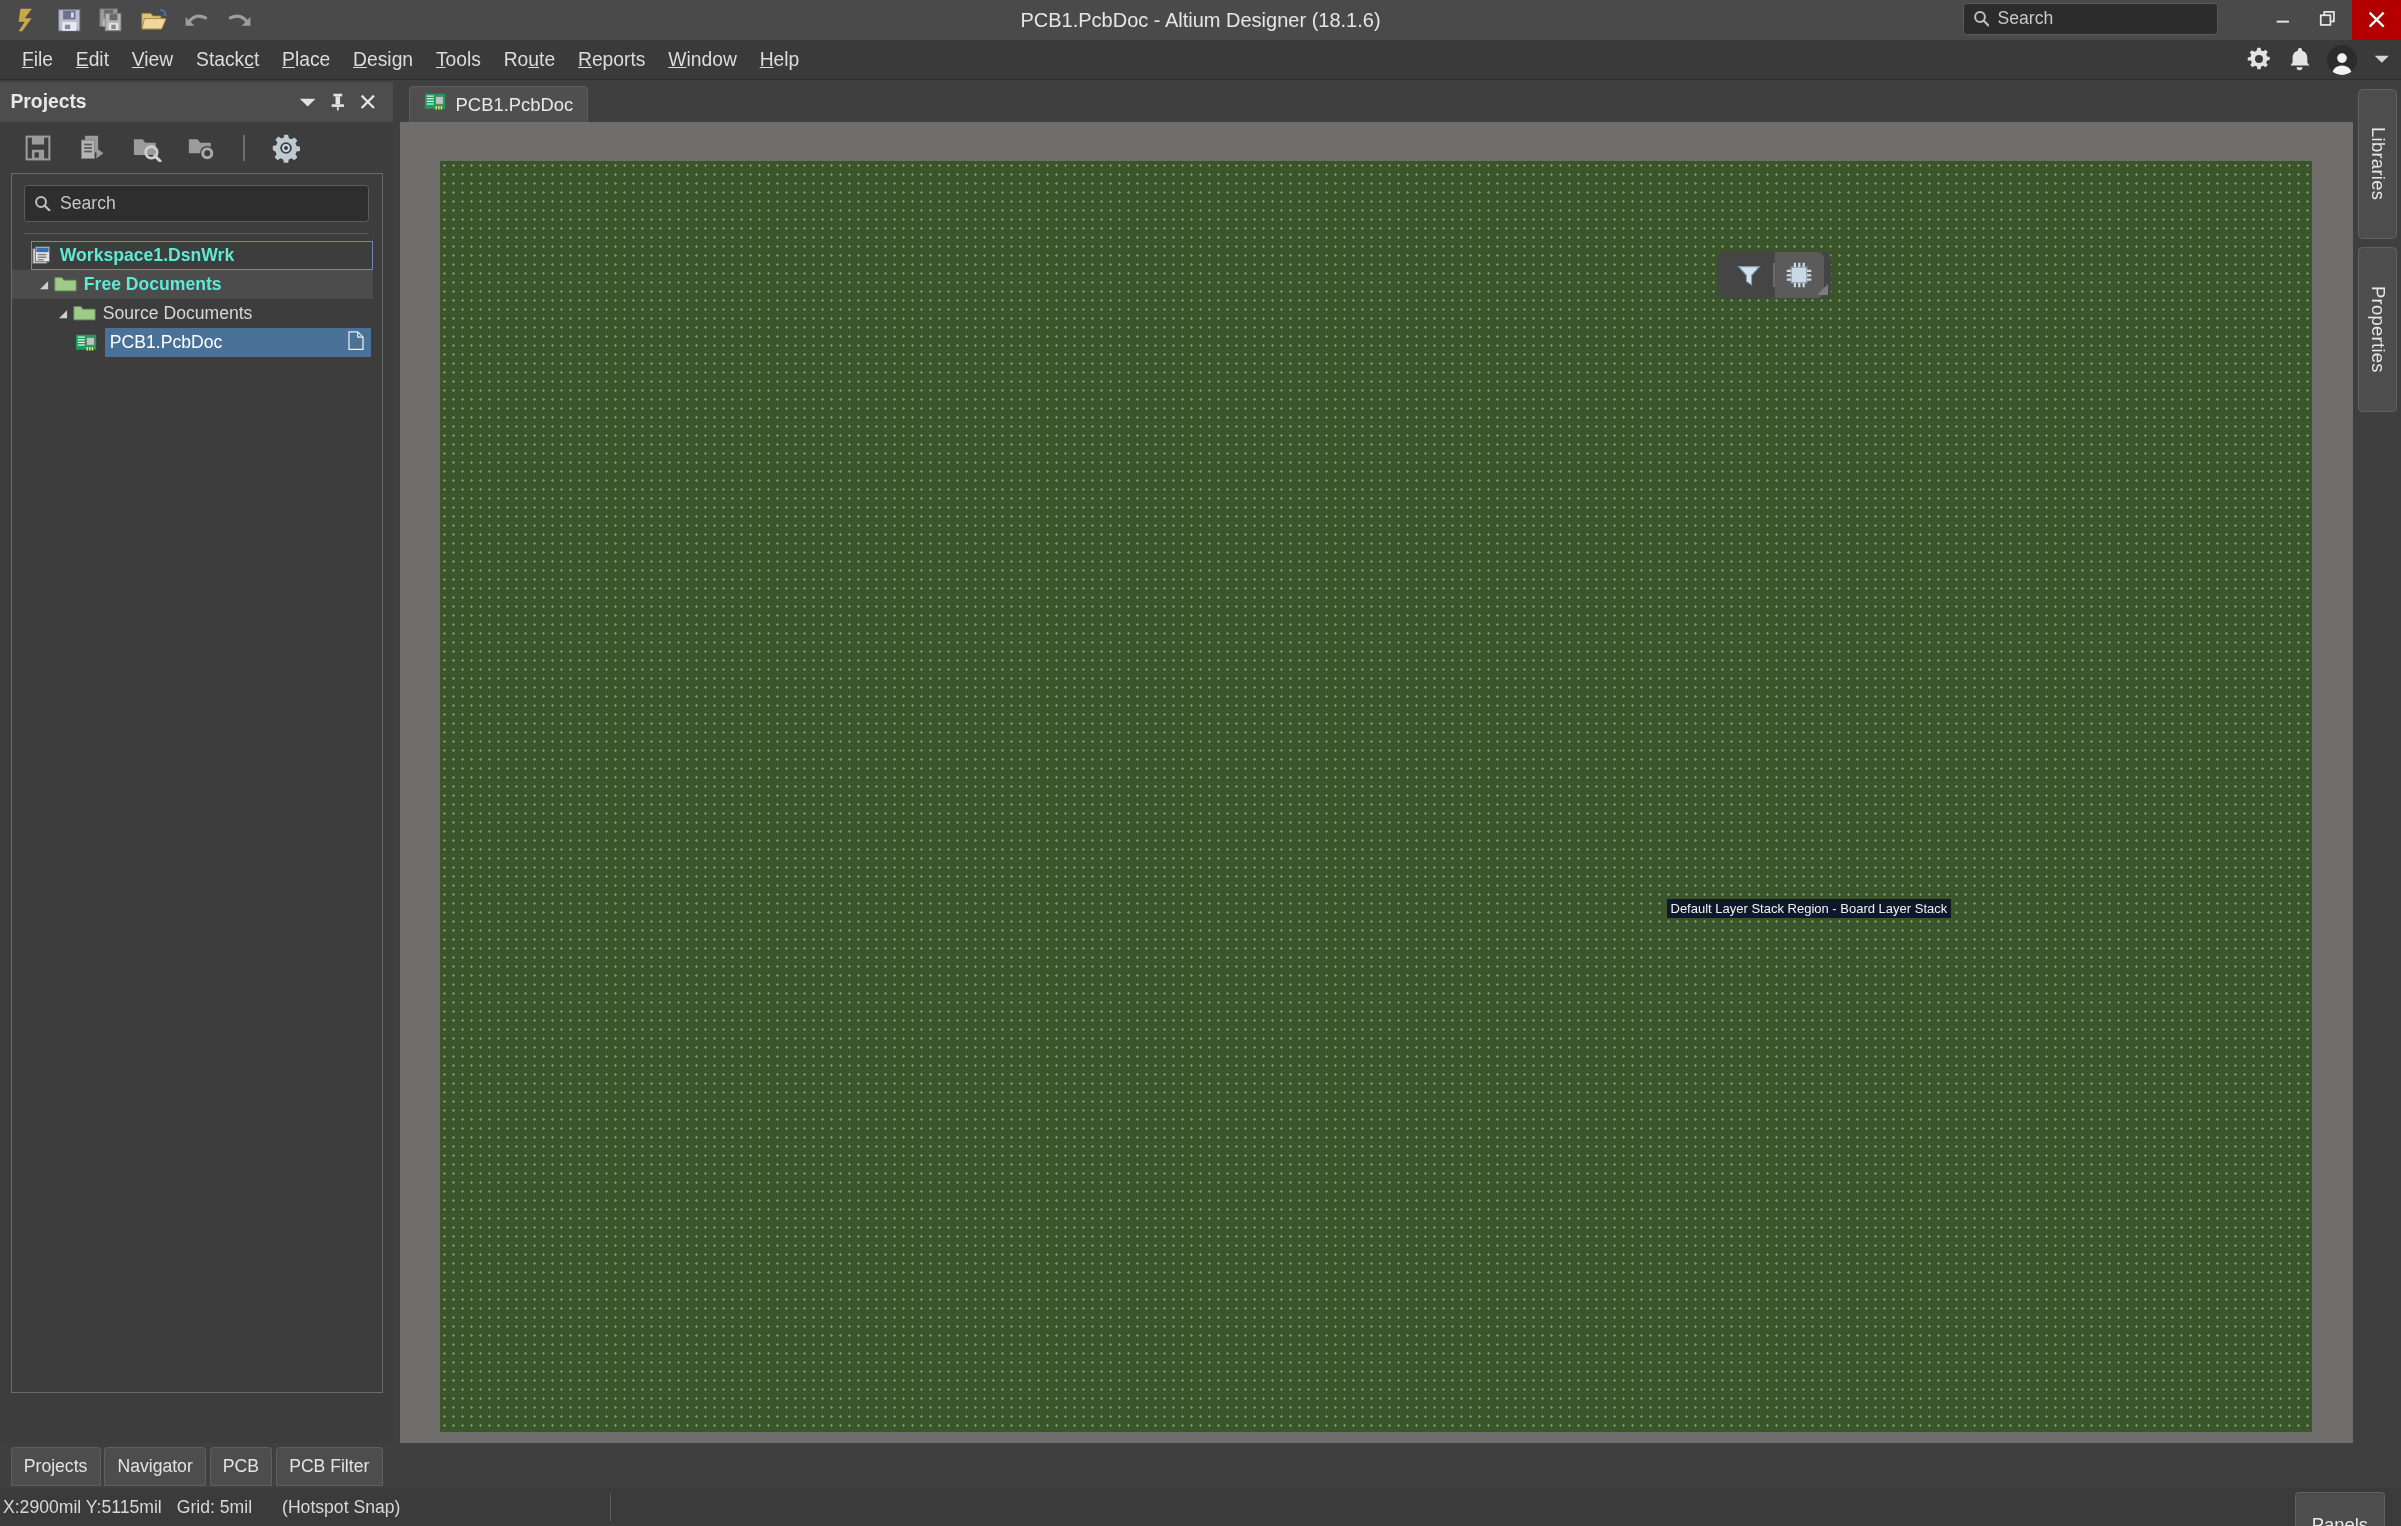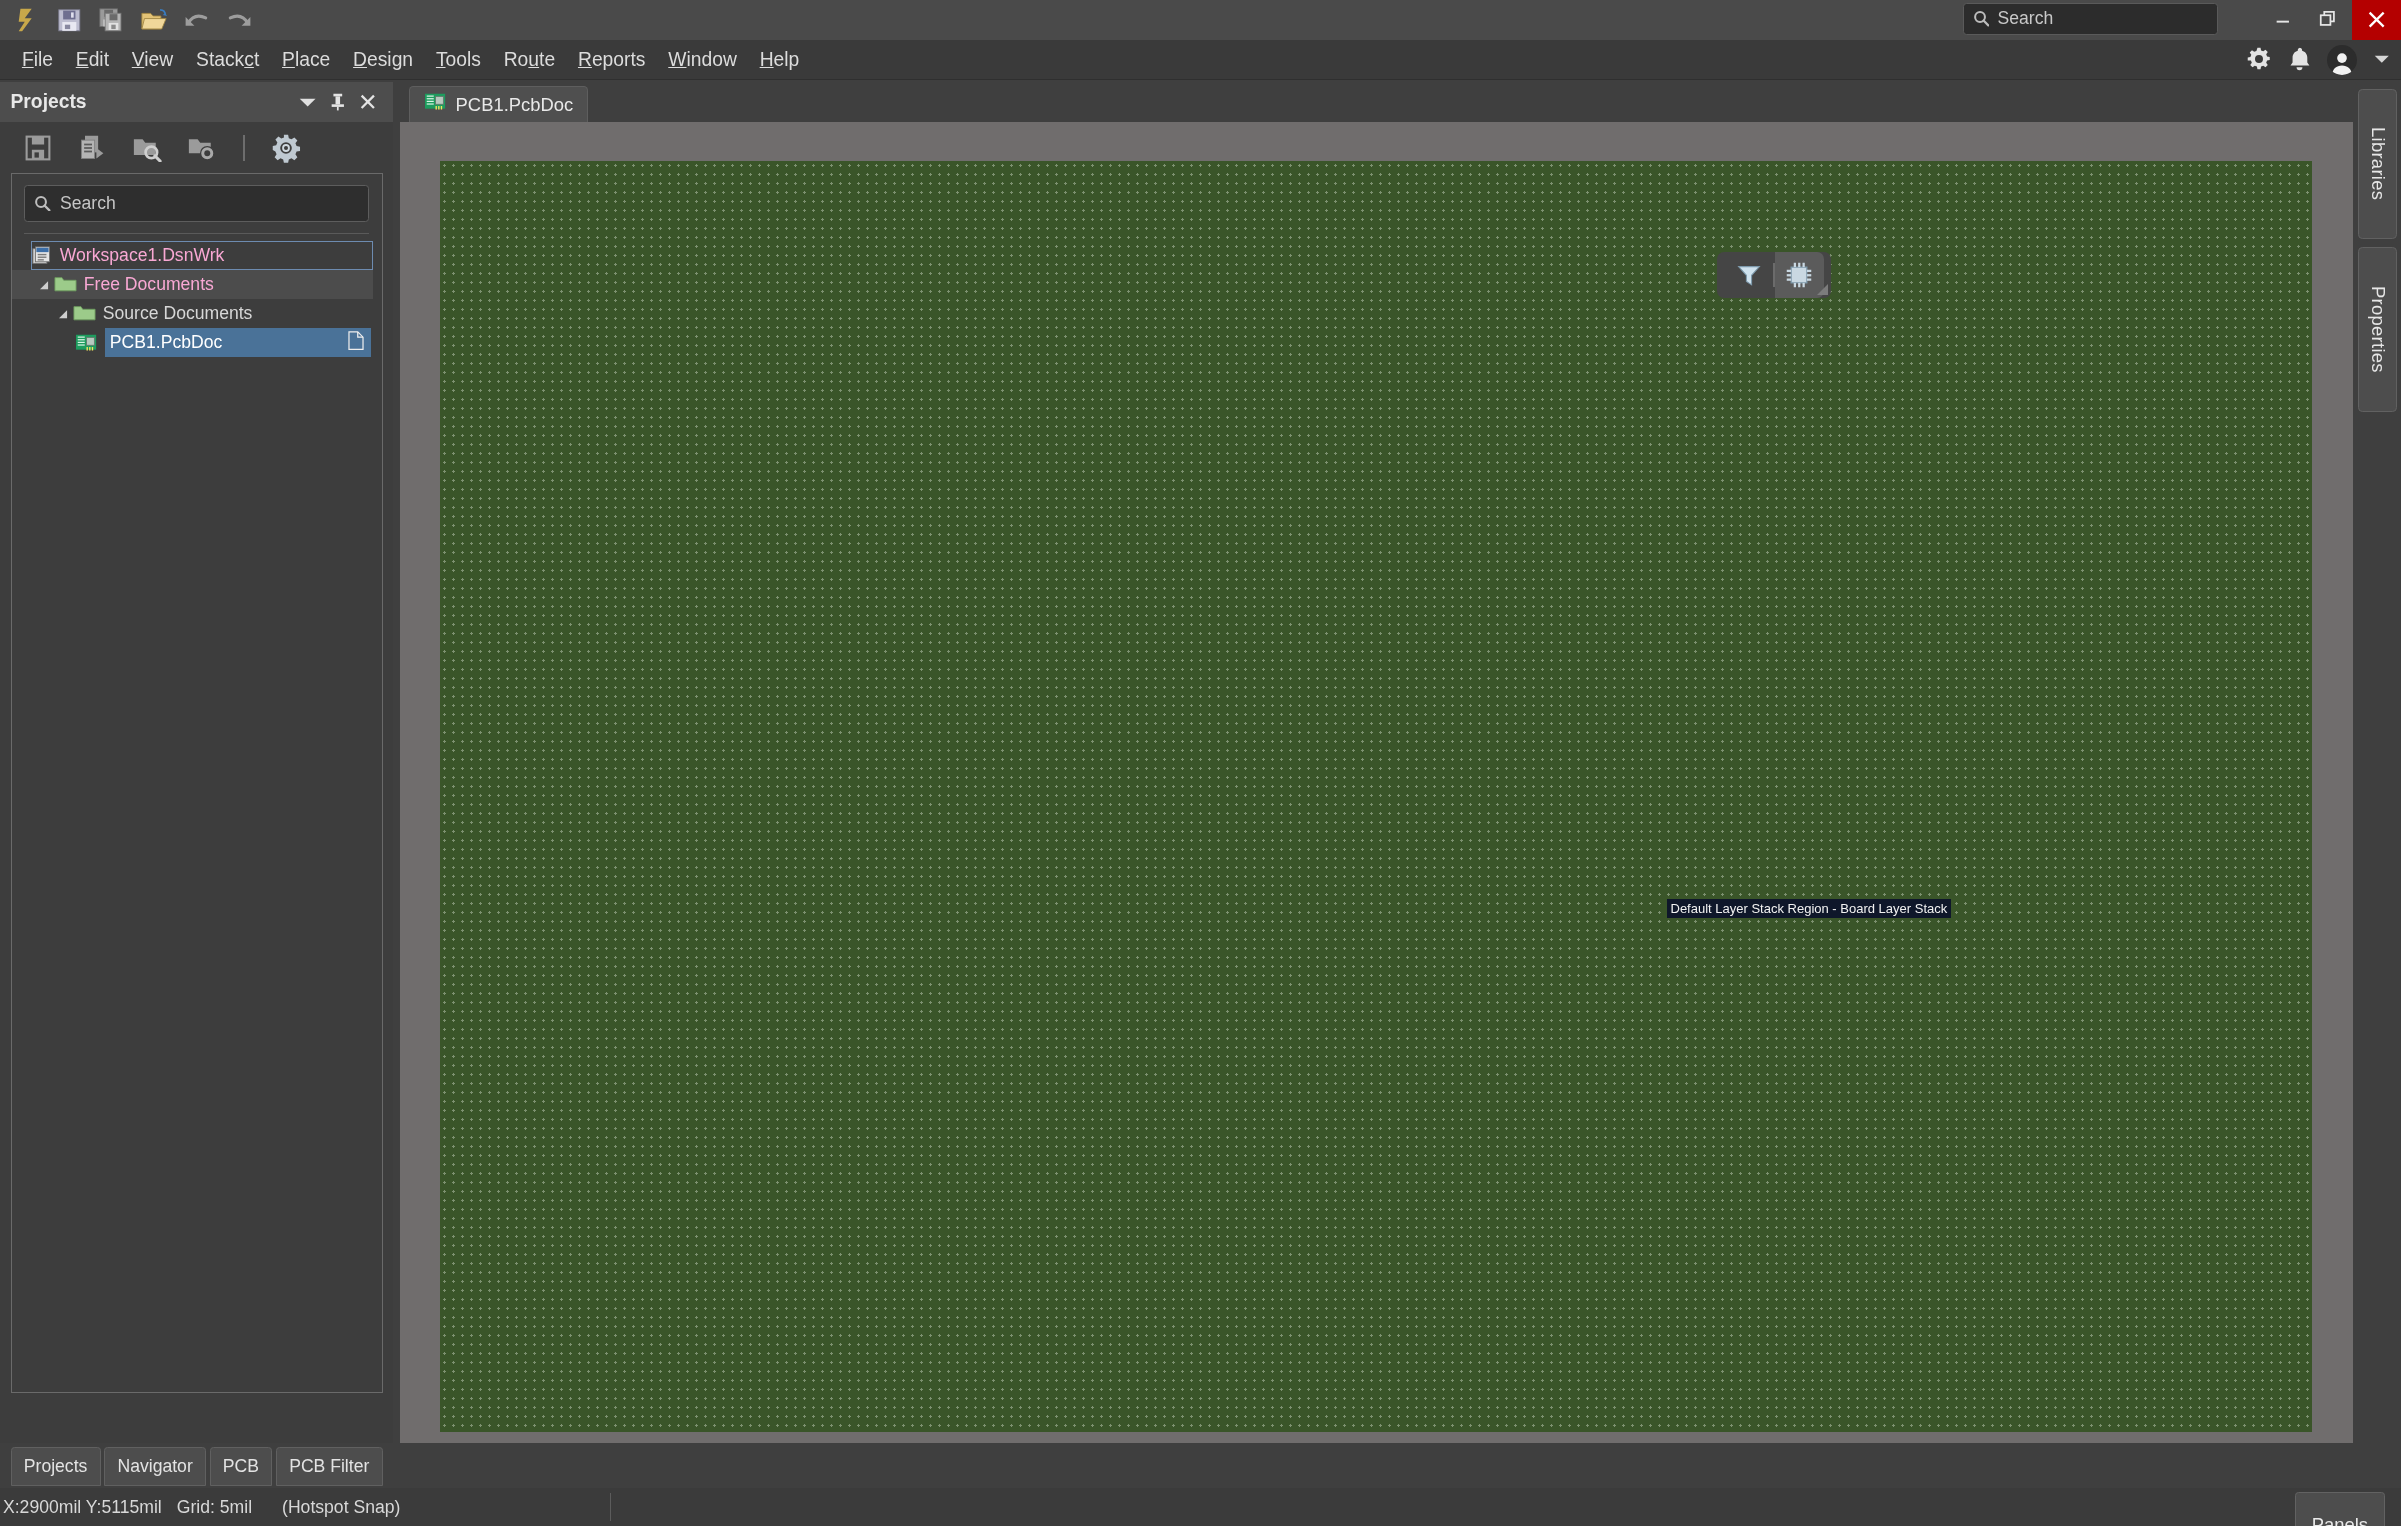--- a/index.html
+++ b/index.html
@@ -229,21 +229,21 @@
   }
   .row-pcb .hl {
     background: #4a7298;
     display: flex;
     align-items: center;
     height: 29px;
     flex: 1;
     padding-left: 5.3px;
     padding-right: 7px;
   }
-  .bold { font-weight: normal; color: #f9a8d4; }
+  .bold { font-weight: bold; color: #5eead4; }
   .icon-gap { margin-right: 7px; display: flex; align-items: center; }
 
   
   .panel-tabs {
     position: absolute;
     left: 0; top: 1443px;
     width: 393px; height: 46px;
     display: flex;
     align-items: center;
     padding-left: 10.5px;
@@ -503,20 +503,21 @@
           <path d="M3 9 L3 19 L13 19 Z" fill="#9d9d9d"></path>
         </svg>
       </div>
       <div class="qat-btn">
         <svg width="28" height="23" viewBox="0 0 32 26">
           <path d="M26 16 Q19 4 6 10" stroke="#9d9d9d" stroke-width="3.4" fill="none" stroke-linecap="round"></path>
           <path d="M29 9 L29 19 L19 19 Z" fill="#9d9d9d"></path>
         </svg>
       </div>
     </div>
+    <div class="title-text">PCB1.PcbDoc - Altium Designer (18.1.6)</div>
     <div class="title-search">
       <svg width="16.7" height="16.7" viewBox="0 0 19 19">
         <circle cx="8" cy="8" r="5.6" stroke="#bdbdbd" stroke-width="2.3" fill="none"></circle>
         <line x1="12" y1="12" x2="17.5" y2="17.5" stroke="#bdbdbd" stroke-width="2.6" stroke-linecap="round"></line>
       </svg>
       <span class="ph">Search</span>
     </div>
     <div class="wincontrols">
       <div class="wc">
         <svg width="17.6" height="17.6" viewBox="0 0 20 20">

